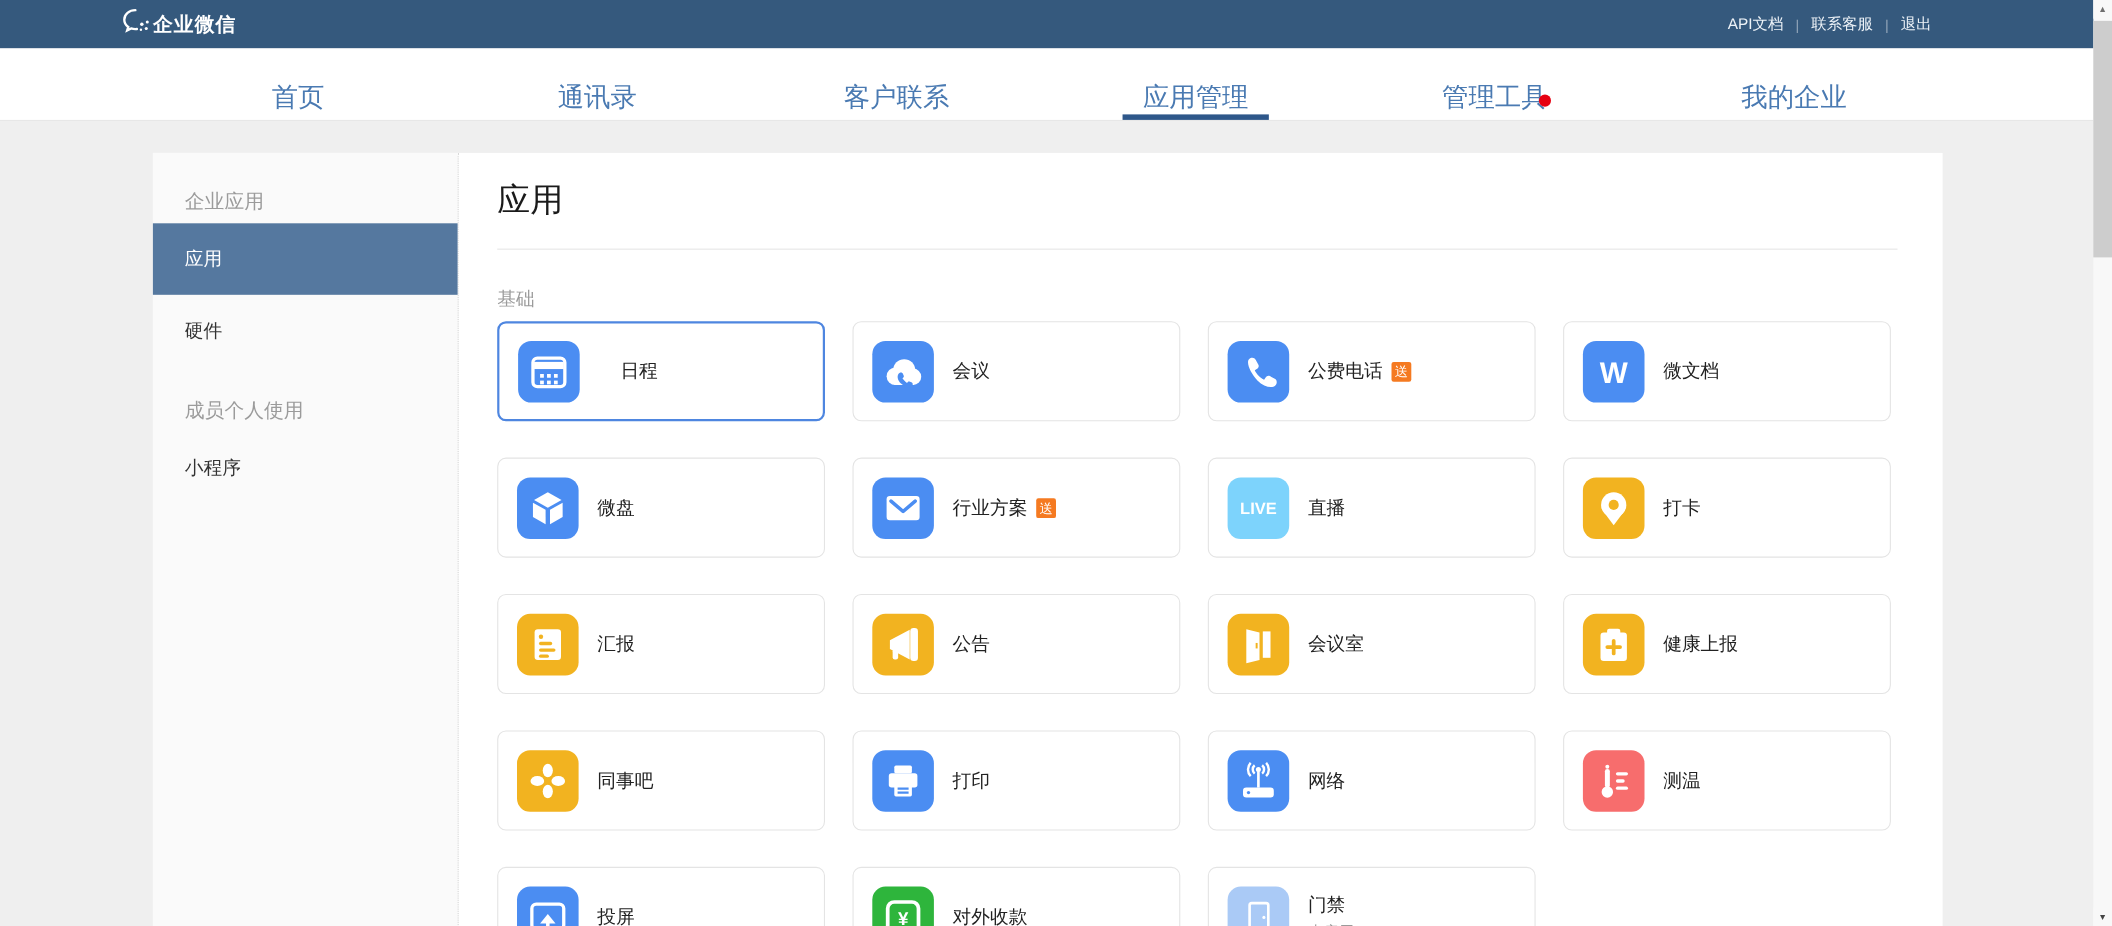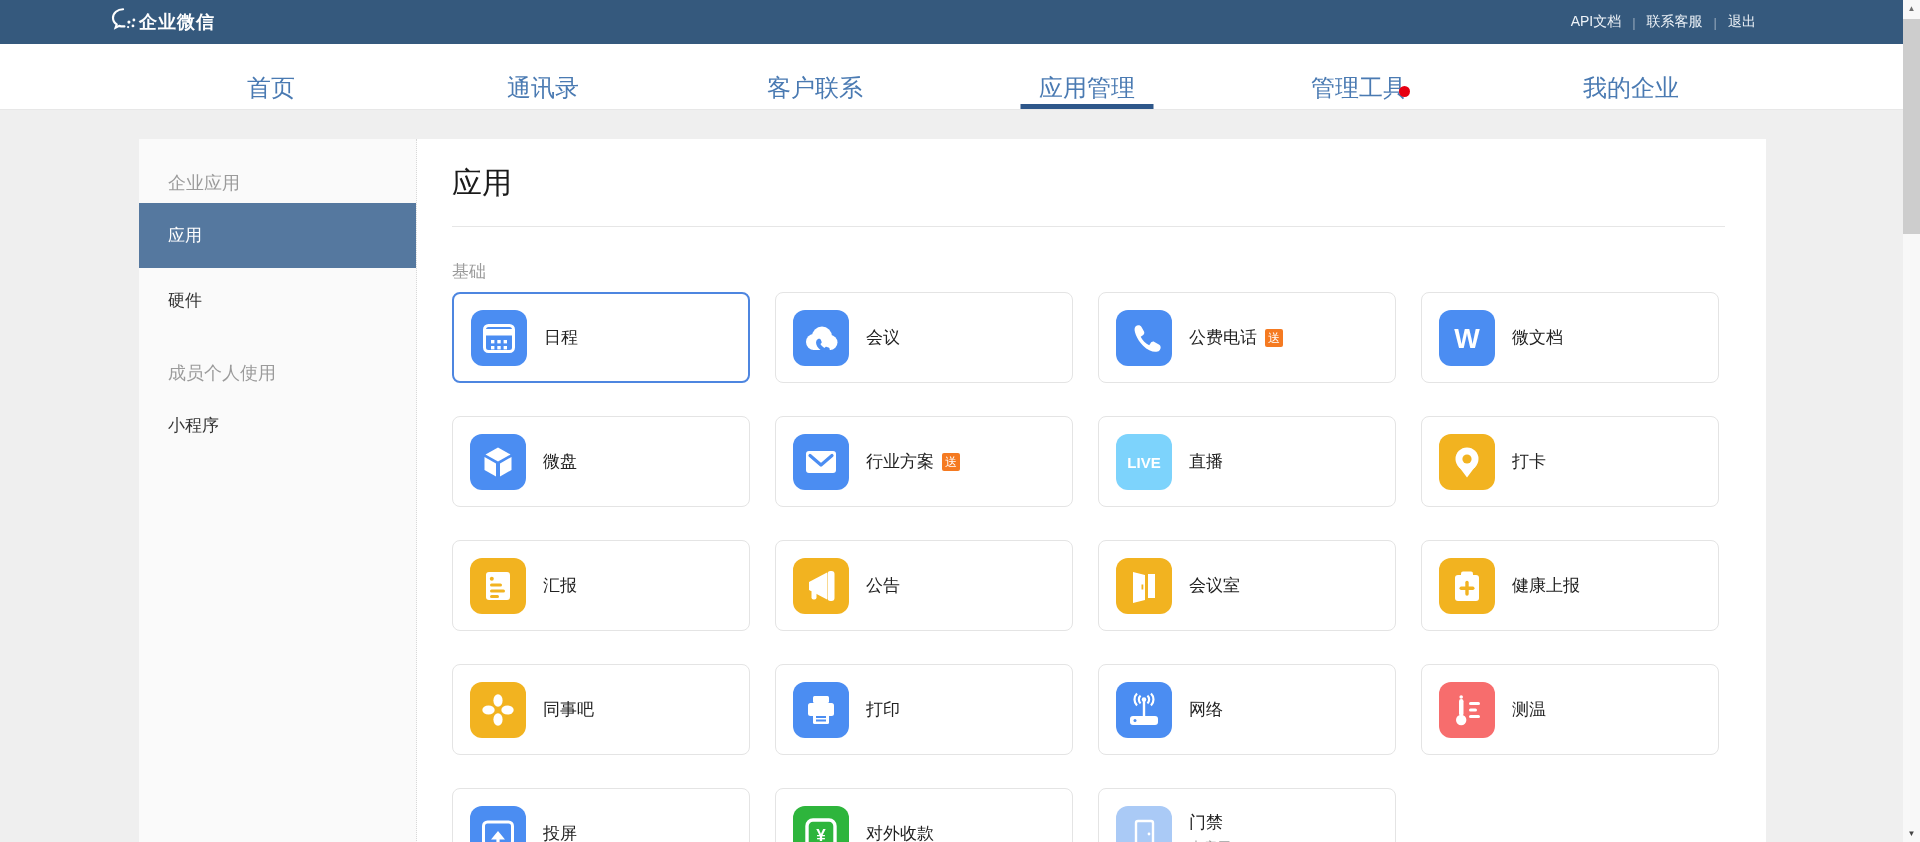--- a/index.html
+++ b/index.html
@@ -43,21 +43,21 @@
   
   .main { flex:1; padding:26px 41px 0 35px; }
   .page-title { font-size:30px; line-height:36px; font-weight:400; color:#1a1a1a; }
   .divider { margin-top:25px; height:1px; background:#e6e6e6; }
   .section-label { margin-top:38px; font-size:17px; line-height:14px; color:#9b9b9b; }
 
   .app-grid { margin-top:13px; display:grid; grid-template-columns:repeat(4,298px);
               column-gap:25px; row-gap:33px; }
   .app-card { height:91px; background:#fff; border:1px solid #e4e4e4; border-radius:8px;
               display:flex; align-items:center; padding-left:17px; cursor:pointer; }
-  .app-card.selected { border:2px solid #4e86e0; }
+  .app-card.selected { border:2px solid #4e86e0;gap:20px; }
   .app-icon { width:56px; height:56px; border-radius:12px; flex:0 0 56px; display:block; }
   .app-icon svg { display:block; }
   .app-info { margin-left:17px; display:flex; flex-direction:column; justify-content:center; }
   .app-row { display:flex; align-items:center; }
   .app-label { font-size:17px; color:#222; }
   .app-badge { margin-left:8px; font-size:12px; line-height:14px; color:#fff; padding:2px 3px;
                border-radius:2px; }
   .app-sub { margin-top:5px; font-size:14px; color:#9b9b9b; }
 
   

